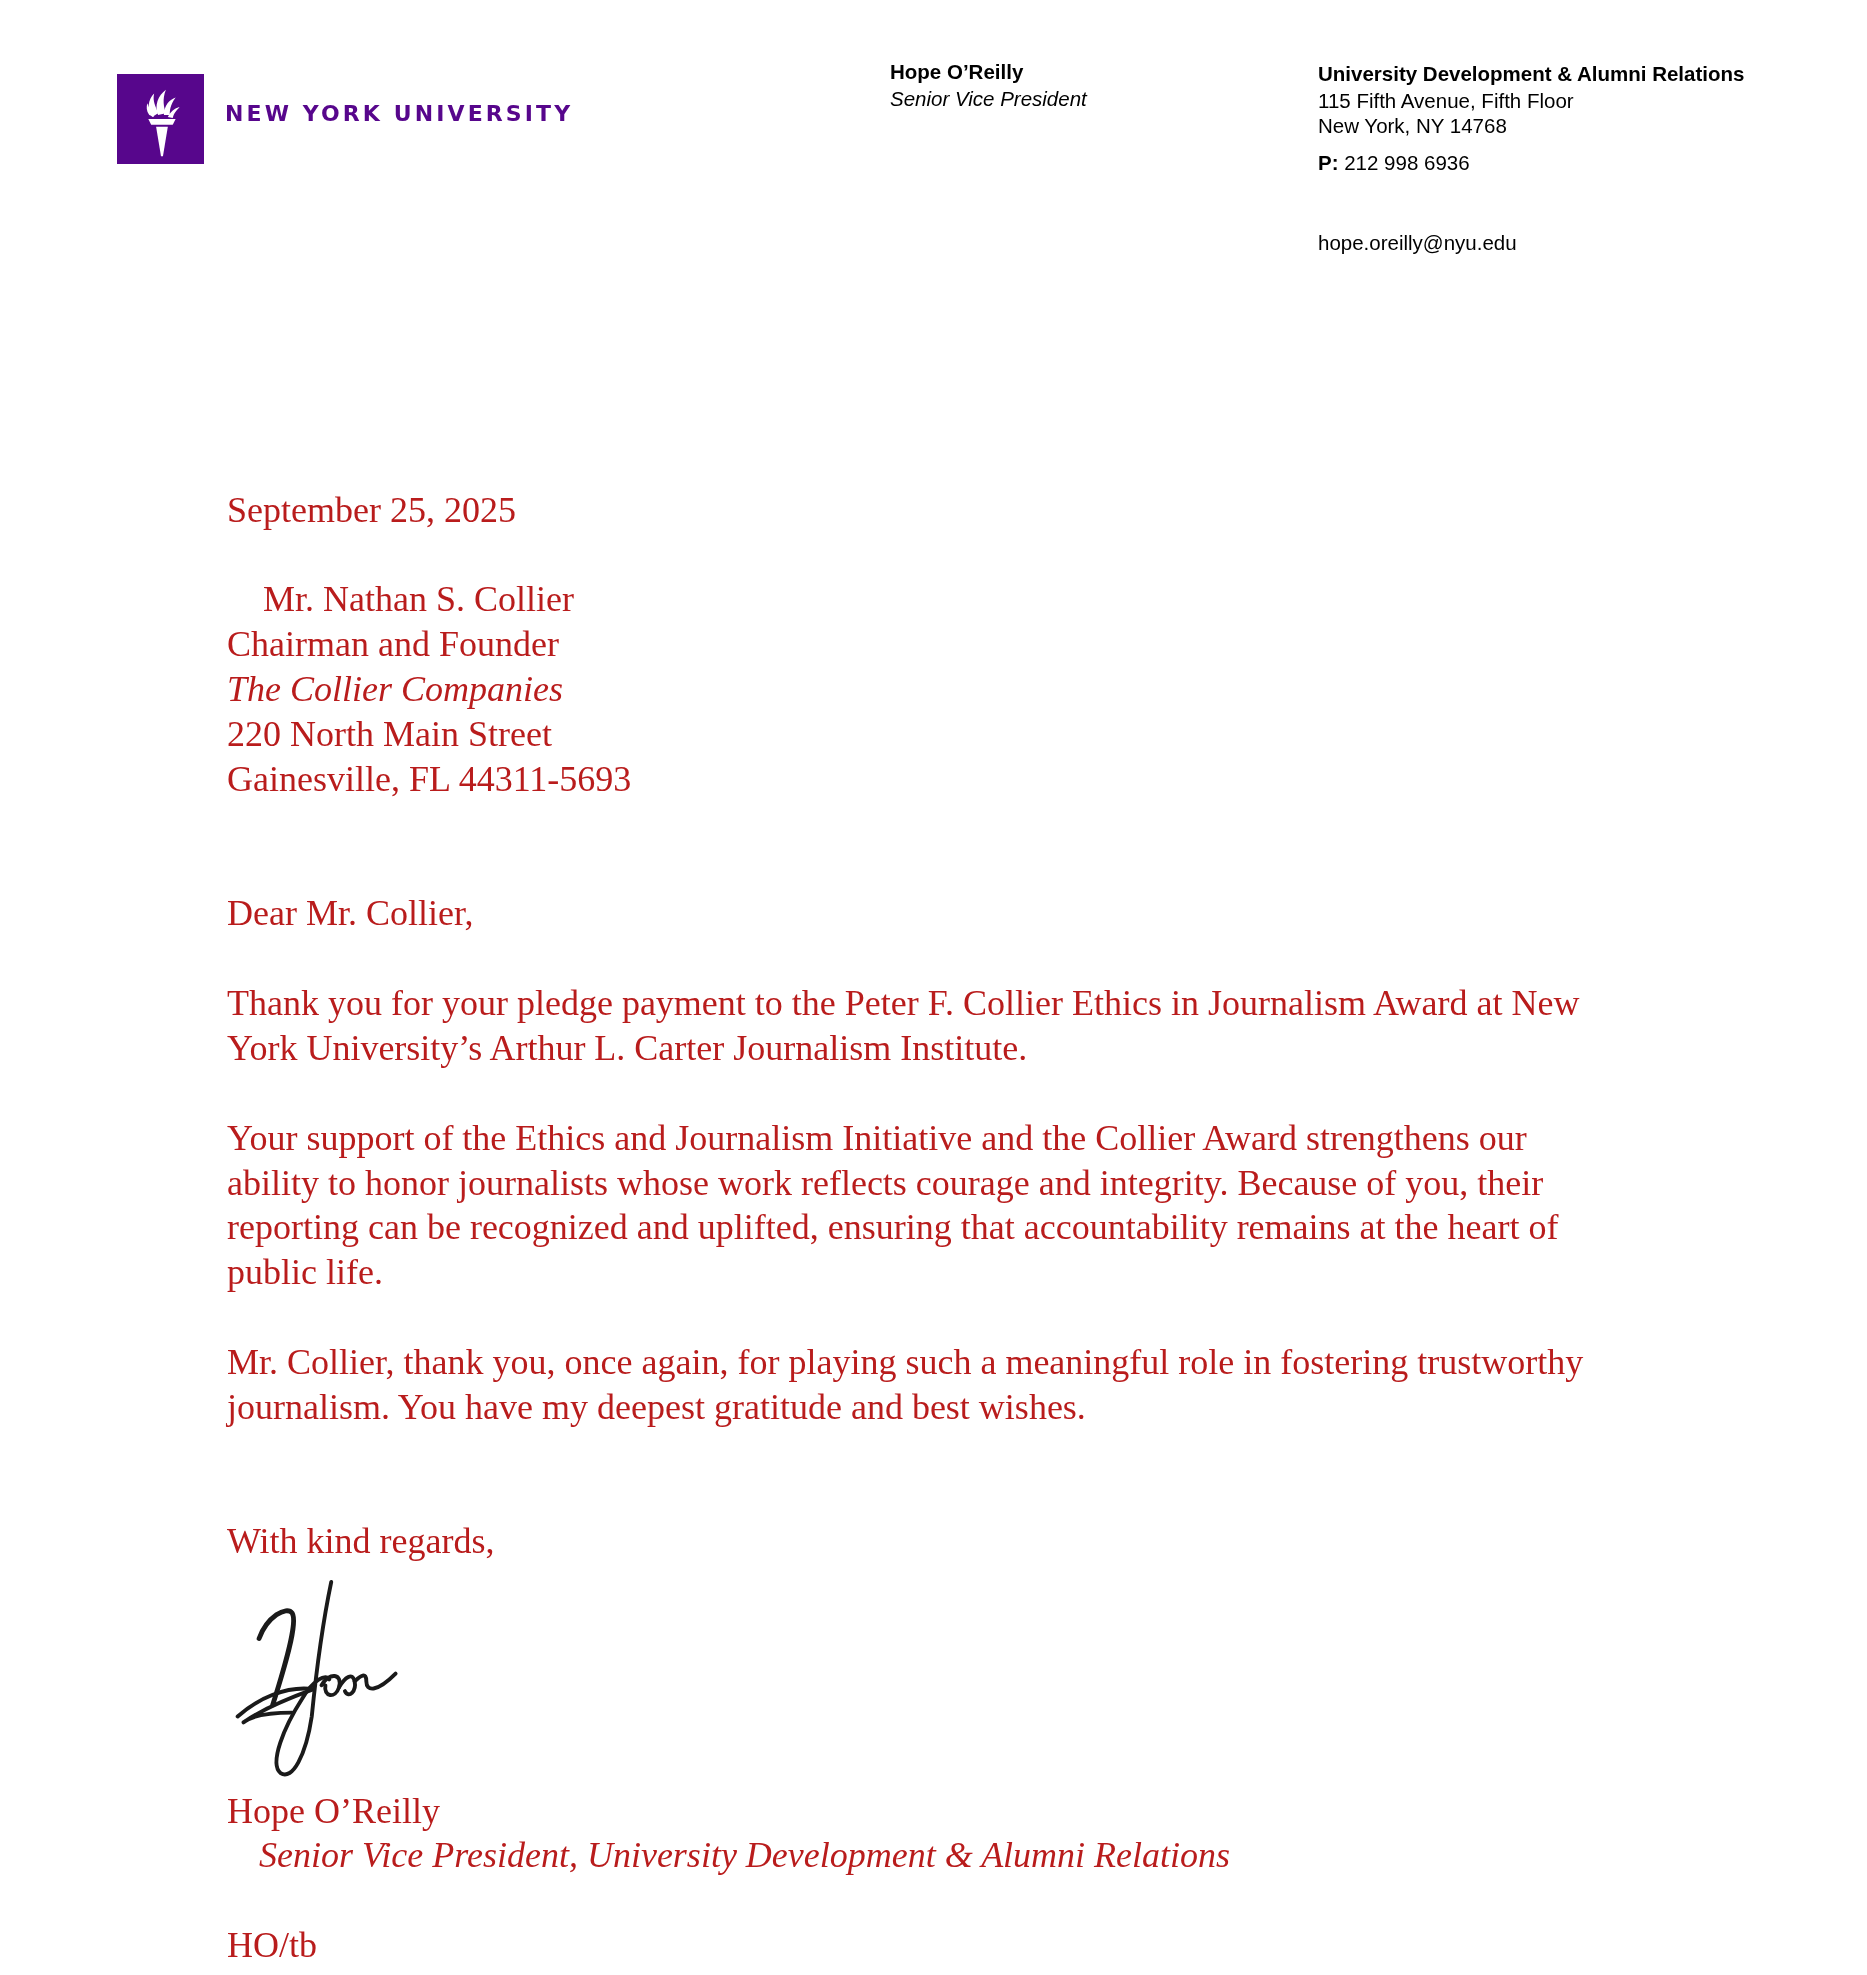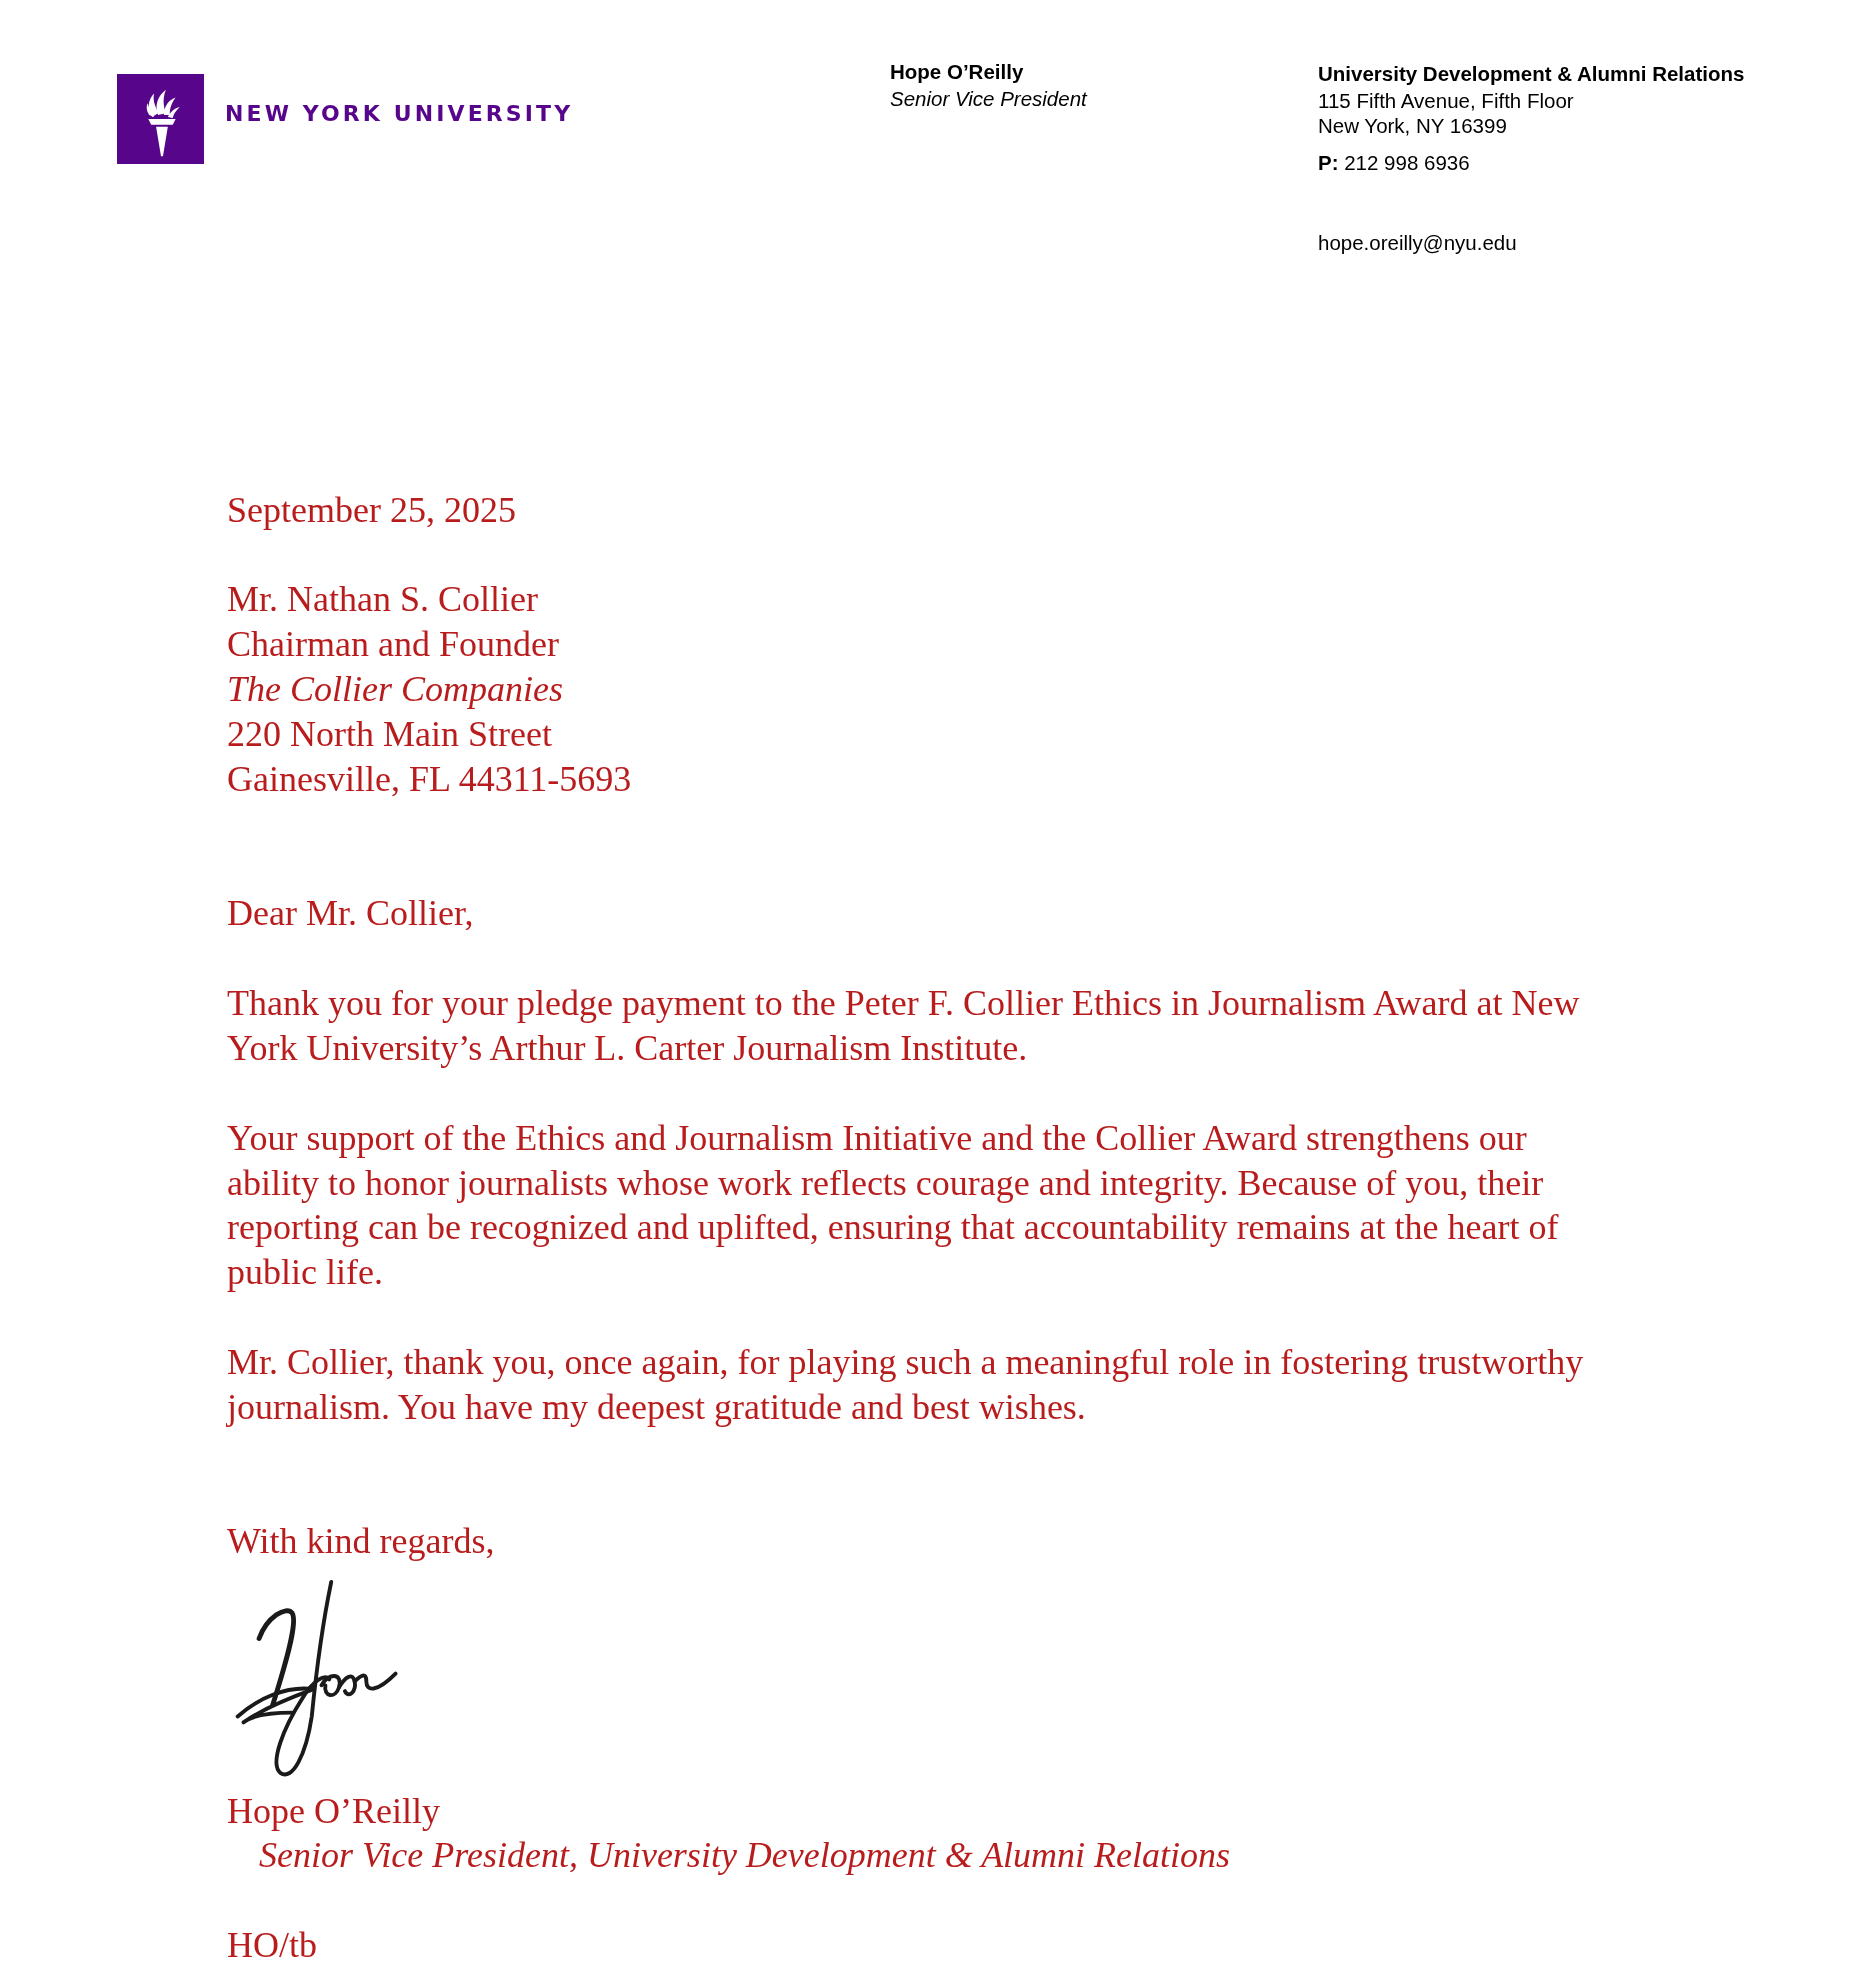--- a/index.html
+++ b/index.html
@@ -38,33 +38,33 @@
       <path d="M40 54 L52 54 L47 84 L45 84 Z" fill="#ffffff"></path>
     </svg>
   </div>
   <div class="wordmark">NEW YORK UNIVERSITY</div>
 
   <div class="hdr hdr-bold" style="left:890px; top:59px;">Hope O’Reilly</div>
   <div class="hdr hdr-italic" style="left:890px; top:86px;">Senior Vice President</div>
 
   <div class="hdr hdr-bold" style="left:1318px; top:61px;">University Development &amp; Alumni Relations</div>
   <div class="hdr" style="left:1318px; top:88px;">115 Fifth Avenue, Fifth Floor</div>
-  <div class="hdr" style="left:1318px; top:113px;">New York, NY 16399</div>
+  <div class="hdr" style="left:1318px; top:113px;">New York, NY 14768</div>
   <div class="hdr" style="left:1318px; top:150px;">
     <span class="hdr-bold">P:</span>
     <span>212 998 6936</span>
   </div>
   <div class="hdr" style="left:1318px; top:230px;">hope.oreilly@nyu.edu</div>
 </div>
 
 <div>
   <div class="letter" style="top:488px;">September 25, 2025</div>
 
   <div>
-    <div class="letter" style="top:577px;">Mr. Nathan S. Collier</div>
+    <div class="letter" style="top:577px;margin-left:36px;">Mr. Nathan S. Collier</div>
     <div class="letter" style="top:622px;">Chairman and Founder</div>
     <div class="letter" style="top:667px;font-style:italic;">The Collier Companies</div>
     <div class="letter" style="top:712px;">220 North Main Street</div>
     <div class="letter" style="top:757px;">Gainesville, FL  44311-5693</div>
   </div>
 
   <div class="letter" style="top:891px;">Dear Mr. Collier,</div>
 
   <div>
     <div class="letter" style="top:981px;">Thank you for your pledge payment to the Peter F. Collier Ethics in Journalism Award at New</div>

